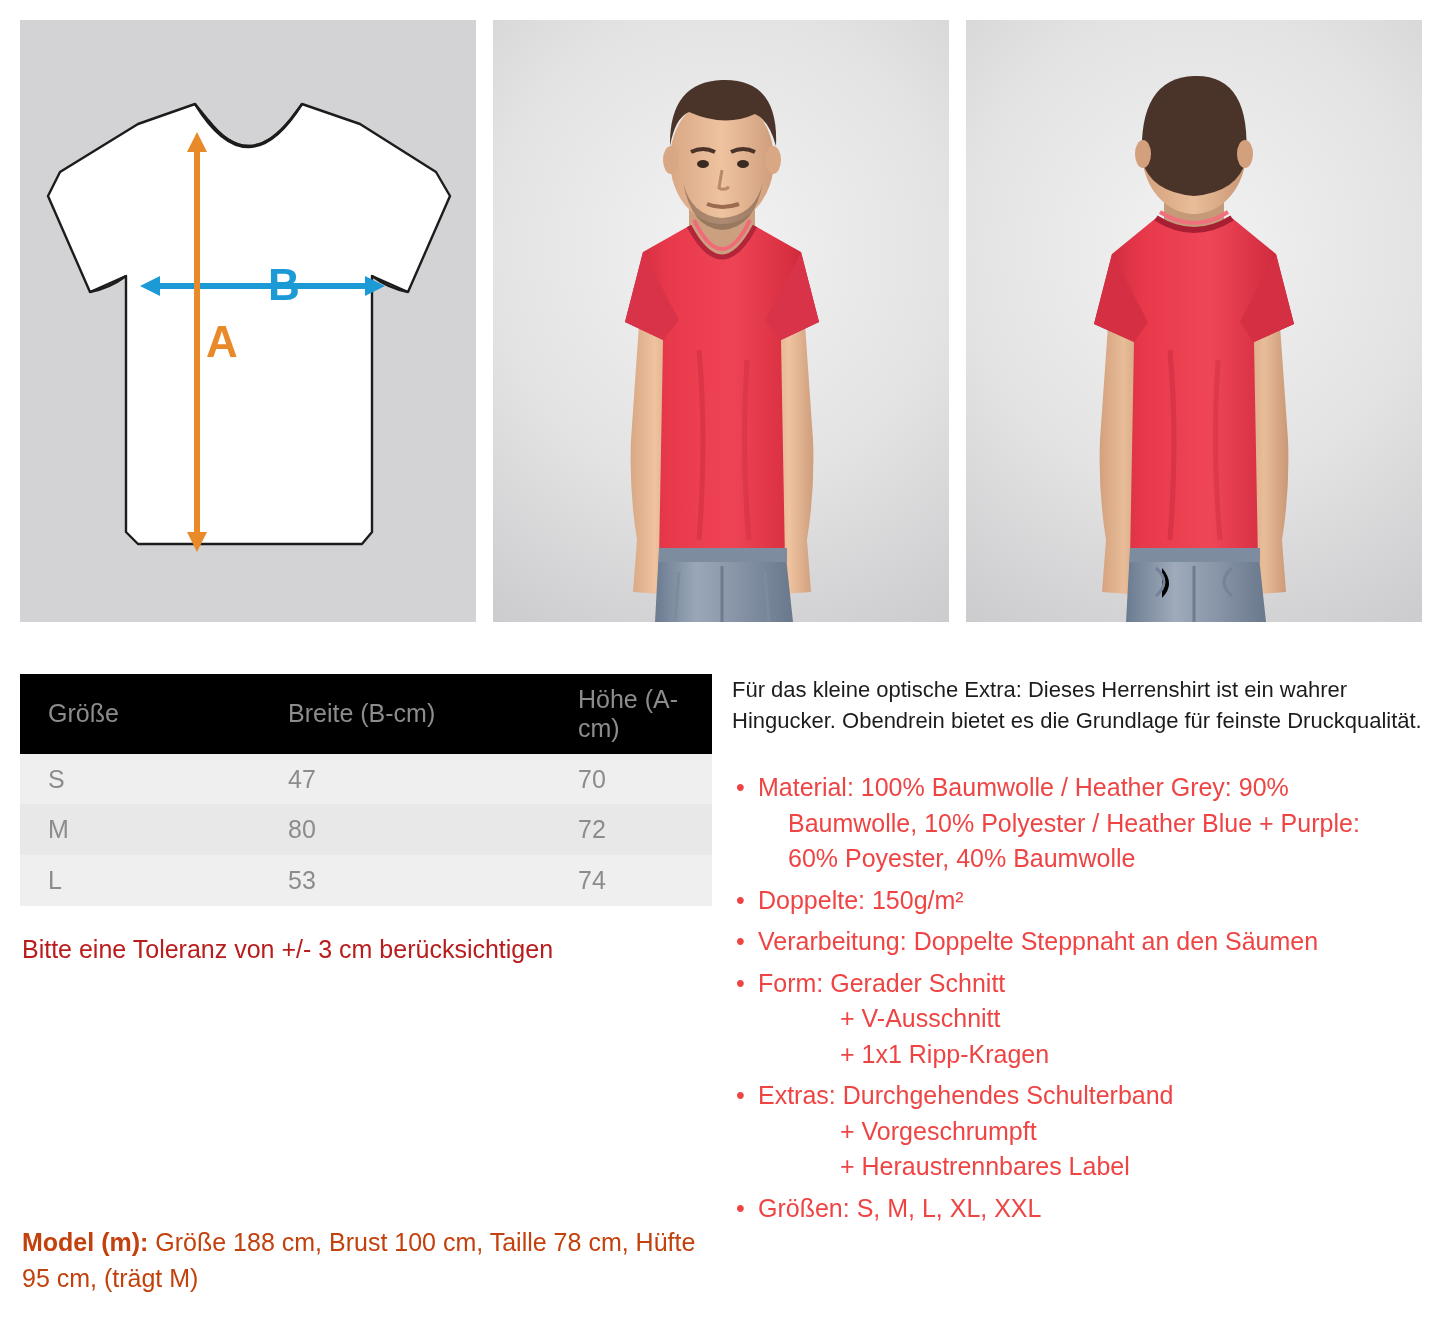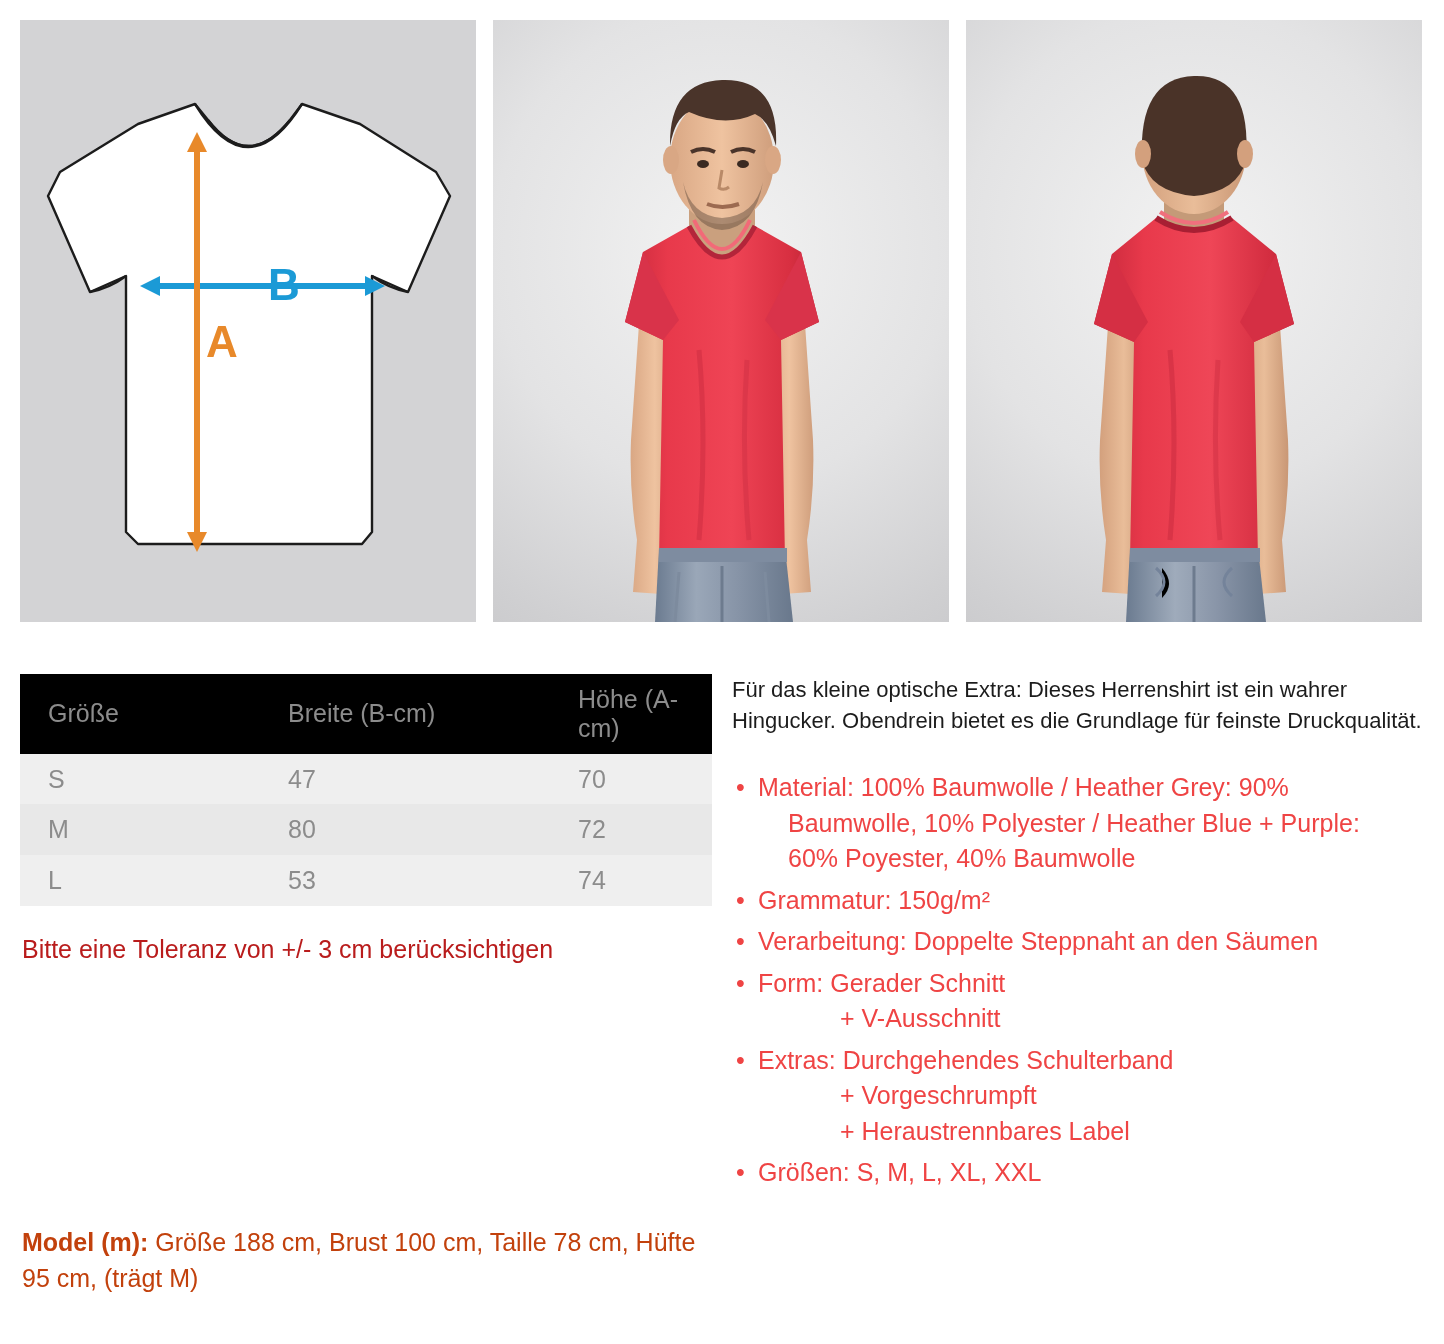--- a/index.html
+++ b/index.html
@@ -326,28 +326,29 @@
   <div class="right-col">
     <p class="intro">Für das kleine optische Extra: Dieses Herrenshirt ist ein wahrer Hingucker. Obendrein bietet es die Grundlage für feinste Druckqualität.</p>
 
     <ul class="specs">
       <li>
         <span>Material: 100% Baumwolle / Heather Grey: 90%</span>
         <span class="wrap-indent">Baumwolle, 10% Polyester / Heather Blue + Purple:</span>
         <span class="wrap-indent">60% Poyester, 40% Baumwolle</span>
       </li>
       <li>
-        <span>Grammatur: 150g/m²</span>
+        <span>Doppelte: 150g/m²</span>
       </li>
       <li>
         <span>Verarbeitung: Doppelte Steppnaht an den Säumen</span>
       </li>
       <li>
         <span>Form: Gerader Schnitt</span>
         <span class="sub-line">+ V-Ausschnitt</span>
+        <span class="sub-line">+ 1x1 Ripp-Kragen</span>
       </li>
       <li>
         <span>Extras: Durchgehendes Schulterband</span>
         <span class="sub-line">+ Vorgeschrumpft</span>
         <span class="sub-line">+ Heraustrennbares Label</span>
       </li>
       <li>
         <span>Größen:  S, M, L, XL, XXL</span>
       </li>
     </ul>

